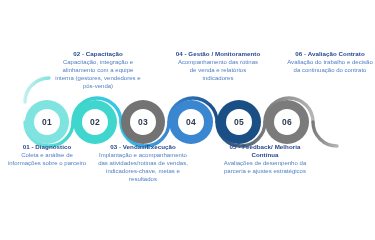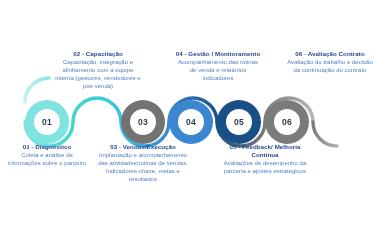--- a/index.html
+++ b/index.html
@@ -124,20 +124,25 @@
       <path d="M 313 122 A 24 24 0 0 0 337 146" stroke="url(#g6e)"></path>
     </g>
   </svg>
 
   <div class="node" style="left:25px; top:100px; background:#7fe3e0;">
     <div class="inner">
       <span class="num">01</span>
     </div>
   </div>
 
+  <div class="node" style="left:73px; top:100px; background:#3ed6cd;">
+    <div class="inner">
+      <span class="num">02</span>
+    </div>
+  </div>
 
   <div class="node" style="left:121px; top:100px; background:#737373;">
     <div class="inner">
       <span class="num">03</span>
     </div>
   </div>
 
   <div class="node" style="left:169px; top:100px; background:#3b86d1;">
     <div class="inner">
       <span class="num">04</span>

